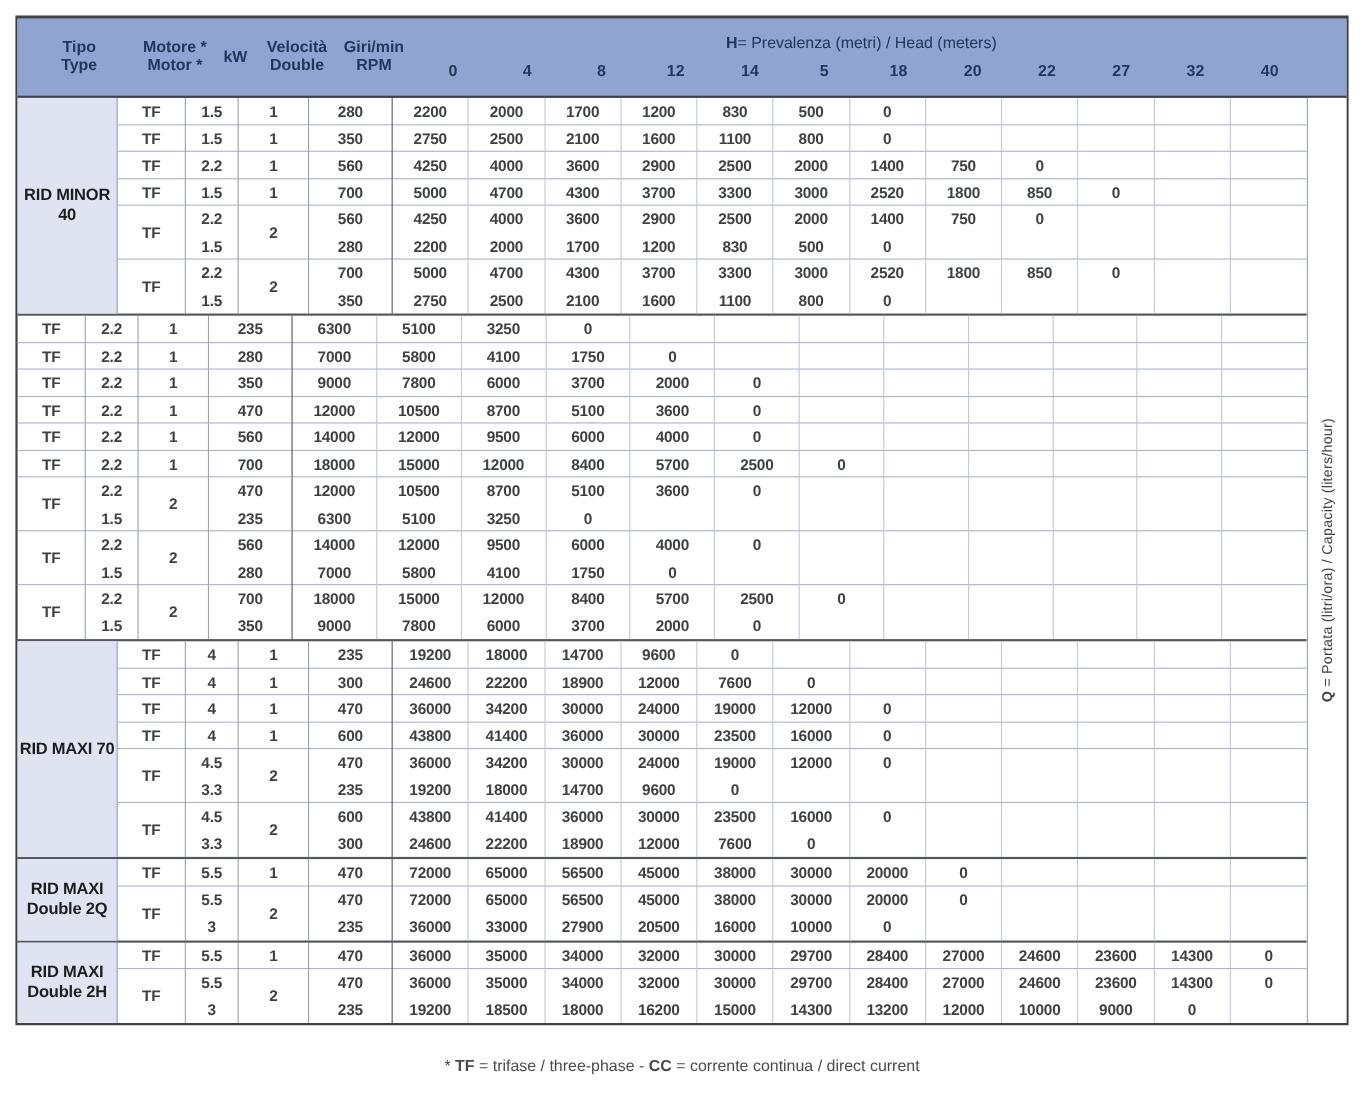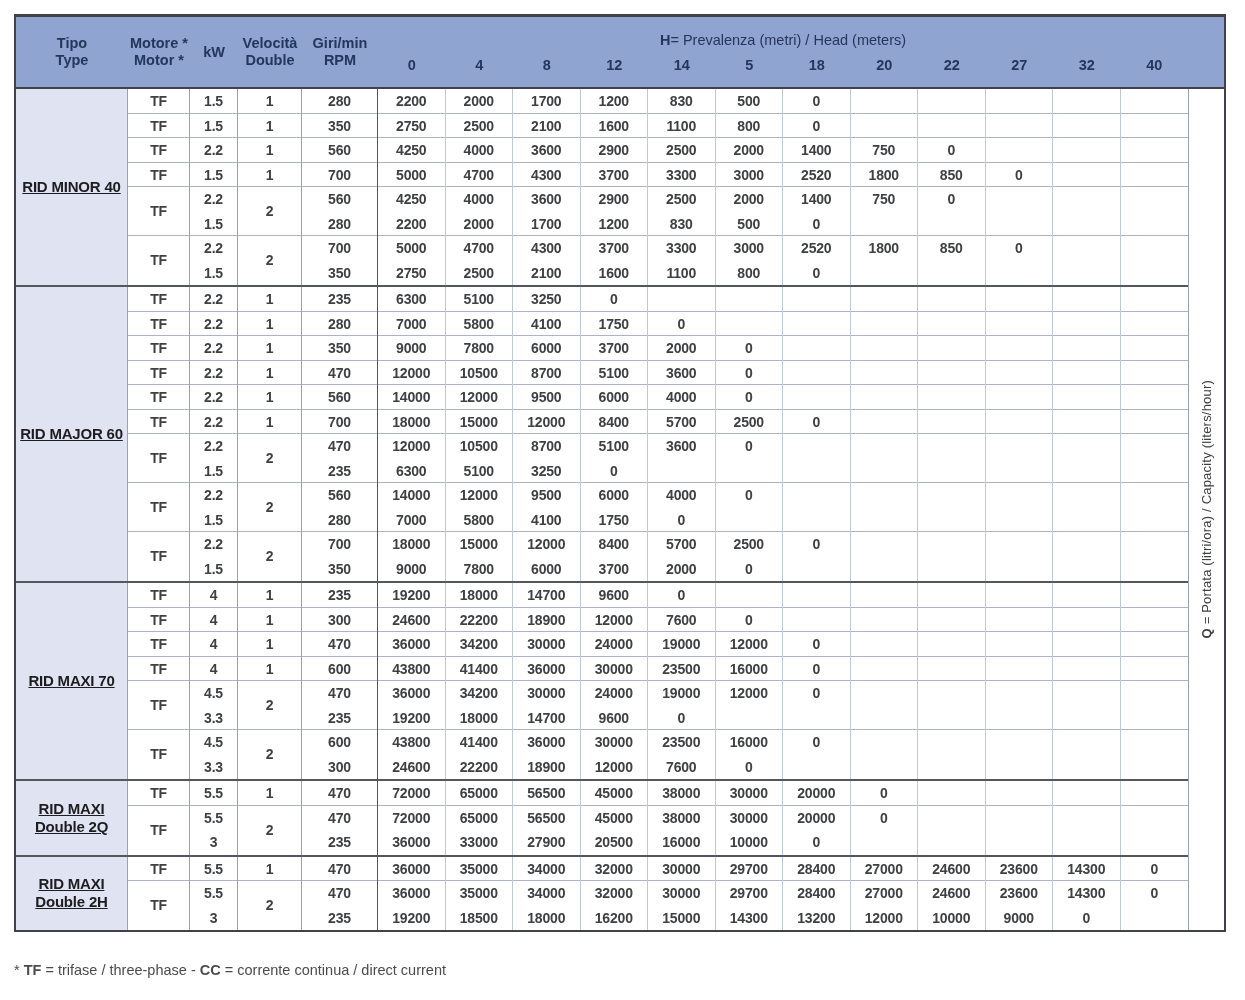--- a/index.html
+++ b/index.html
@@ -32,43 +32,42 @@
   
   .tbl-body { display: flex; }
   .body-main { flex: 1; }
   .strip { width: 36px; border-left: 1px solid #9aa2b2; display: flex; align-items: center; justify-content: center; background: #ffffff; }
   .strip-text { writing-mode: vertical-rl; transform: rotate(180deg); font-size: 13px; color: #3f4042; white-space: nowrap; letter-spacing: 0.2px; font-weight: normal; }
   .strip-text .bold { font-weight: bold; }
 
   .section { display: flex; border-top: 2px solid #54575d; }
   .section:first-child { border-top: none; }
   .sec-label {
-    width: 112px; background: #dfe3f2; border-right: 1px solid #9aa2b2;
+    width: 91px; background: #dfe3f2; border-right: 1px solid #9aa2b2;
     display: flex; align-items: center; justify-content: center; text-align: center;
     font-weight: bold; font-size: 15px; color: #1d1d1f; white-space: pre-line; line-height: 18px;
     letter-spacing: -0.2px;
-    text-decoration: underline;
   }
   .sec-groups { flex: 1; }
   .group { display: grid; grid-template-columns: 62px 48px 64px 76px repeat(12, 1fr); border-bottom: 1px solid #aab3c8; }
   .group:last-child { border-bottom: none; }
 
   .cell {
     display: flex; flex-direction: column; align-items: center; justify-content: center;
     font-weight: bold; font-size: 14px; color: #3f4042; letter-spacing: -0.2px;
   }
   .cell span { display: block; line-height: 24.5px; height: 24.5px; text-align: center; }
   .c-mot, .c-kw, .c-vel { border-right: 1px solid #9aa2b2; }
   .c-rpm { border-right: 1.5px solid #54575d; }
   .c-val { border-right: 1px solid #c0c8d9; }
   .c-val.last { border-right: none; }
 
   
   .footnote {
-    position: absolute; left: 14px; top: 962px; width: 1212px; text-align: left;
+    position: absolute; left: 14px; top: 962px; width: 1212px; text-align: center;
     font-size: 14.5px; color: #4b4b4d; font-weight: normal;
   }
   .footnote b { font-weight: bold; }
 </style>
 </head>
 <body>
 
 <div class="table-box">
 
   <div class="hdr">
@@ -432,21 +431,20 @@
                 <span></span>
               </div>
               <div class="cell c-val last">
                 <span></span>
                 <span></span>
               </div>
             </div>
           </div>
         </div>
         <div class="section">
-          <div class="sec-label">RID MAJOR 60</div>
           <div class="sec-groups">
             <div class="group" style="height: 24.5px;">
               <div class="cell c-mot">
                 <span>TF</span>
               </div>
               <div class="cell c-kw">
                 <span>2.2</span>
               </div>
               <div class="cell c-vel">
                 <span>1</span>

